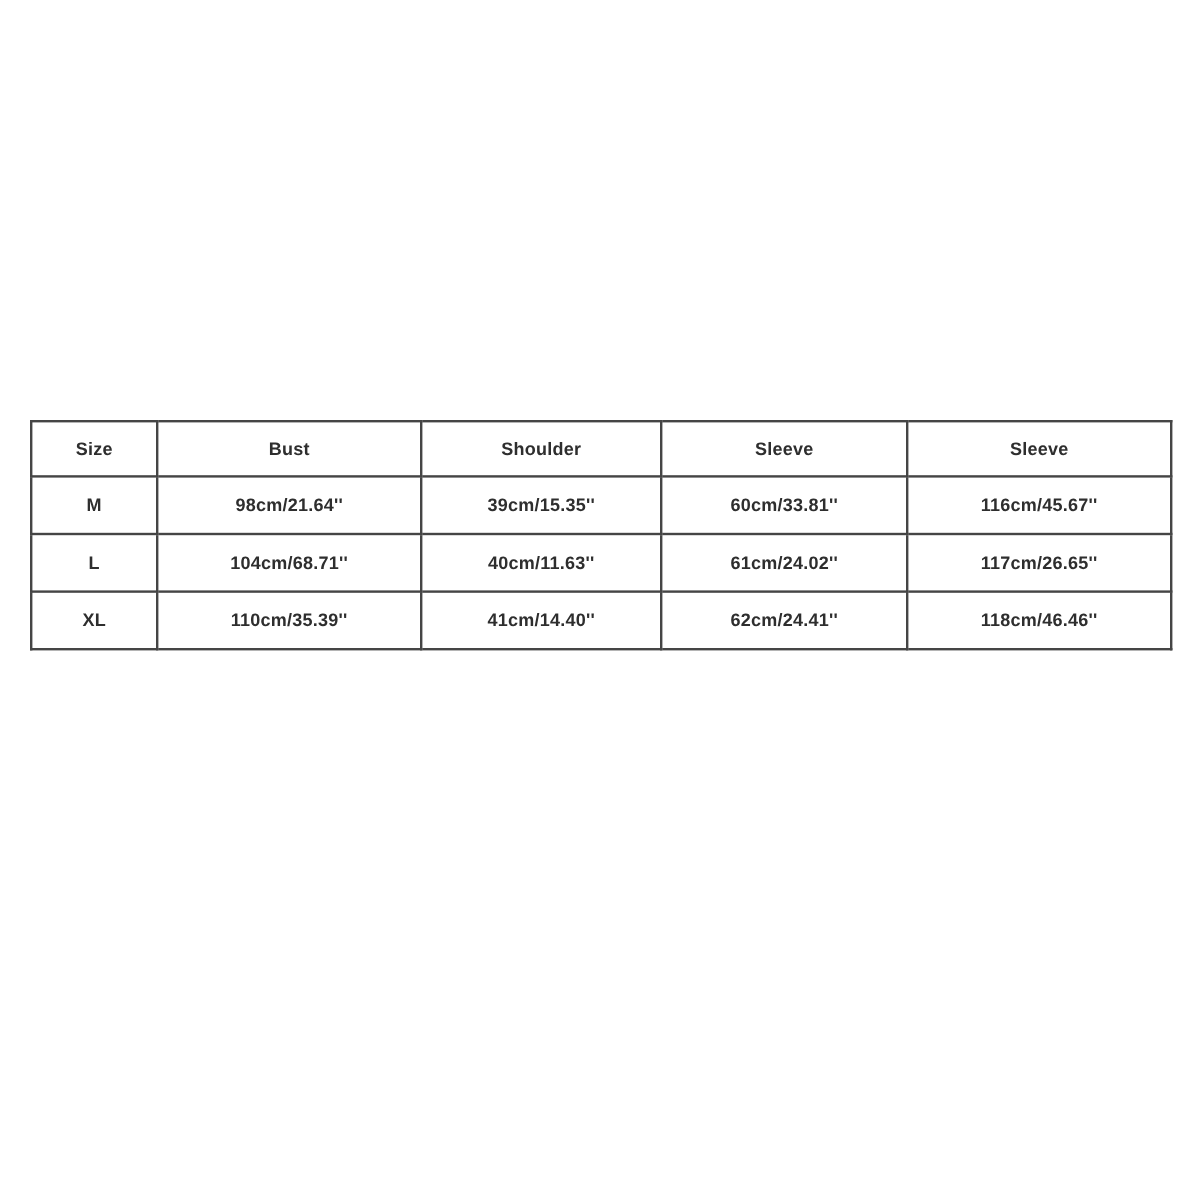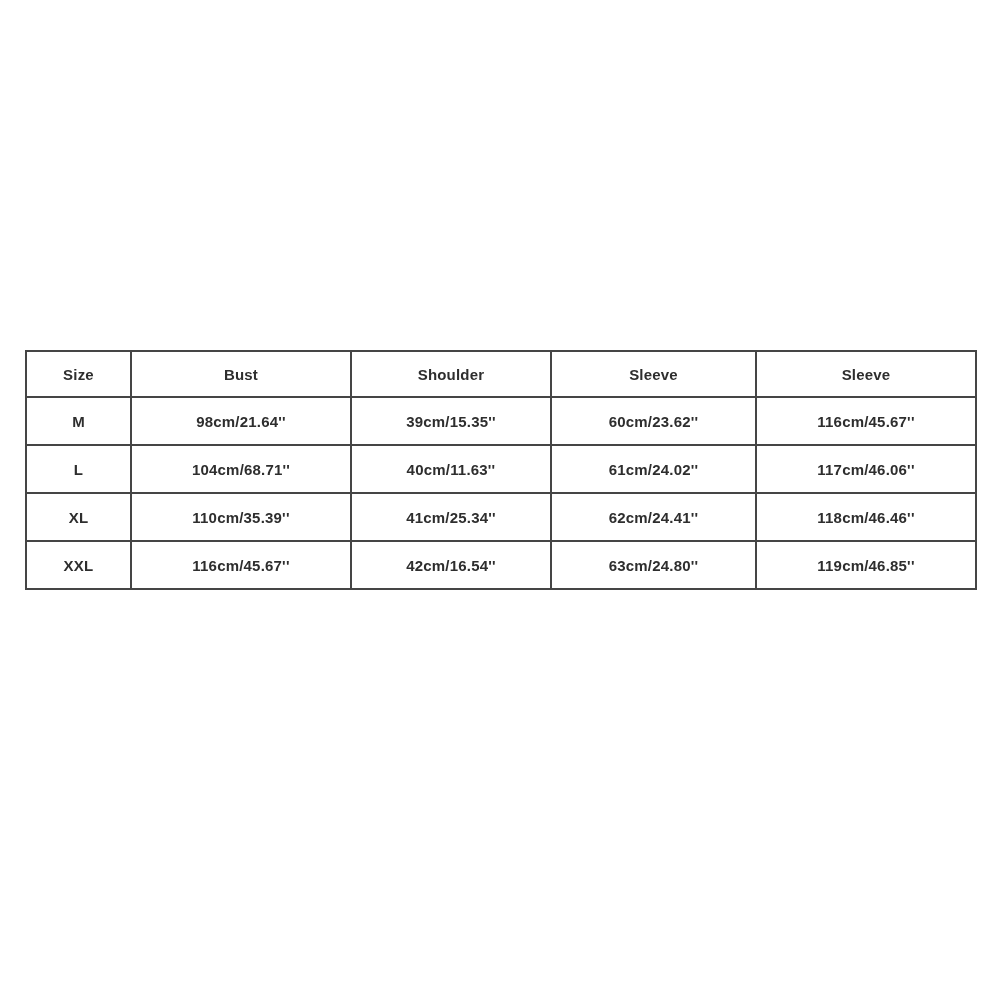--- a/index.html
+++ b/index.html
@@ -67,39 +67,32 @@
           <th>Shoulder</th>
           <th>Sleeve</th>
           <th>Sleeve</th>
         </tr>
     </thead>
     <tbody>
         <tr>
           <td>M</td>
           <td>98cm/21.64''</td>
           <td>39cm/15.35''</td>
-          <td>60cm/23.62''</td>
+          <td>60cm/33.81''</td>
           <td>116cm/45.67''</td>
         </tr>
         <tr>
           <td>L</td>
           <td>104cm/68.71''</td>
           <td>40cm/11.63''</td>
           <td>61cm/24.02''</td>
-          <td>117cm/46.06''</td>
+          <td>117cm/26.65''</td>
         </tr>
         <tr>
           <td>XL</td>
           <td>110cm/35.39''</td>
-          <td>41cm/25.34''</td>
+          <td>41cm/14.40''</td>
           <td>62cm/24.41''</td>
           <td>118cm/46.46''</td>
-        </tr>
-        <tr>
-          <td>XXL</td>
-          <td>116cm/45.67''</td>
-          <td>42cm/16.54''</td>
-          <td>63cm/24.80''</td>
-          <td>119cm/46.85''</td>
         </tr>
       </tbody>
   </table>
 </div>
 
 </body></html>

